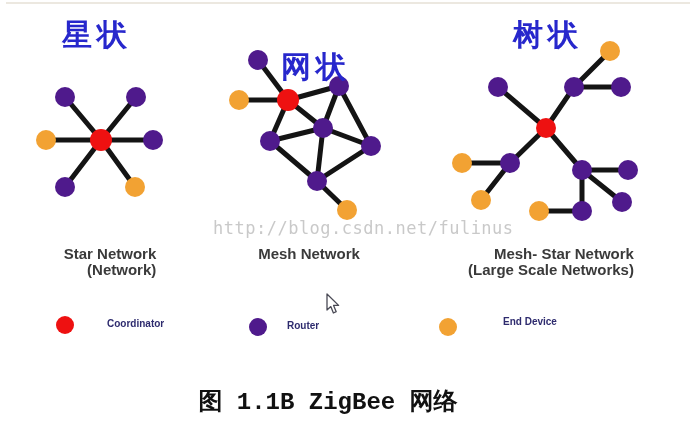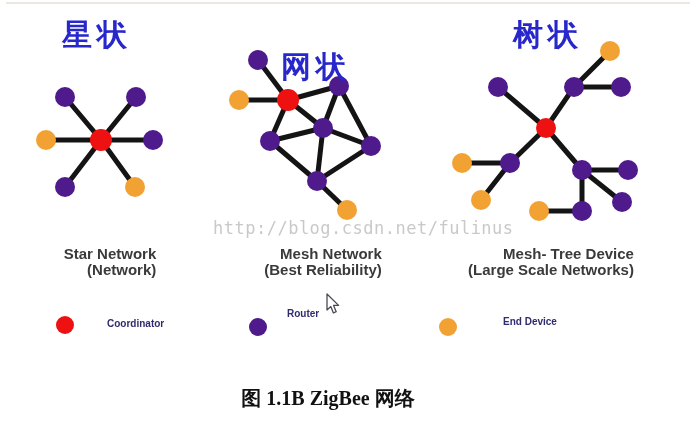--- a/index.html
+++ b/index.html
@@ -34,60 +34,60 @@
     position:absolute;
     transform:translateX(-50%);
     text-align:right;
     color:#3a3a3a;
     font-size:15px;
     font-weight:bold;
     line-height:16px;
     white-space:nowrap;
   }
   .cap-star{left:110px;top:246px;}
-  .cap-mesh{left:323px;top:246px;}
+  .cap-mesh{left:309px;top:246px;}
   .cap-tree{left:551px;top:246px;}
   .legend-dot{
     position:absolute;
     width:18px;height:18px;border-radius:50%;
   }
   .dot-coordinator{left:56px;top:316px;}
   .dot-router{left:249px;top:318px;}
   .dot-enddevice{left:439px;top:318px;}
   .legend-label{
     position:absolute;
     color:#2e2b6e;
     font-size:10px;
     font-weight:bold;
     white-space:nowrap;
   }
   .lab-coordinator{left:107px;top:318px;}
-  .lab-router{left:287px;top:308px;}
+  .lab-router{left:287px;top:320px;}
   .lab-enddevice{left:503px;top:316px;}
   .watermark{
     position:absolute;
     left:213px;top:210px;
     color:#c9c9c9;
     font-family:"DejaVu Sans Mono", monospace;
     font-size:17px;
     letter-spacing:0.5px;
     white-space:nowrap;
     pointer-events:none;
     margin-top:8px;
   }
   .cursor{
     position:absolute;left:326px;top:293px;width:16px;height:22px;
   }
   .figure-caption{
     position:absolute;
     left:328px;top:385px;
     transform:translateX(-50%);
     color:#111111;
-    font-family:Liberation Serif, serif;
-    font-size:20px;
+    font-family:Liberation Mono, monospace;
+    font-size:24px;
     font-weight:bold;
     white-space:nowrap;
   }
 </style>
 </head>
 <body>
 
 <div class="stage">
 
   <div class="top-edge"></div>
@@ -158,24 +158,23 @@
   <div class="net-title title-star">星状</div>
   <div class="net-title title-mesh">网状</div>
   <div class="net-title title-tree">树状</div>
 
   <div class="net-caption cap-star">
     <div>Star Network</div>
     <div>(Network)</div>
   </div>
   <div class="net-caption cap-mesh">
     <div>Mesh Network</div>
-    <div>(Best Reliability)</div>
   </div>
   <div class="net-caption cap-tree">
-    <div>Mesh- Tree Device</div>
+    <div>Mesh- Star Network</div>
     <div>(Large Scale Networks)</div>
   </div>
 
   <span class="legend-dot dot-coordinator" style="background: rgb(238, 17, 17);"></span>
   <span class="legend-label lab-coordinator">Coordinator</span>
 
   <span class="legend-dot dot-router" style="background: rgb(79, 26, 140);"></span>
   <span class="legend-label lab-router">Router</span>
 
   <span class="legend-dot dot-enddevice" style="background: rgb(242, 162, 51);"></span>

